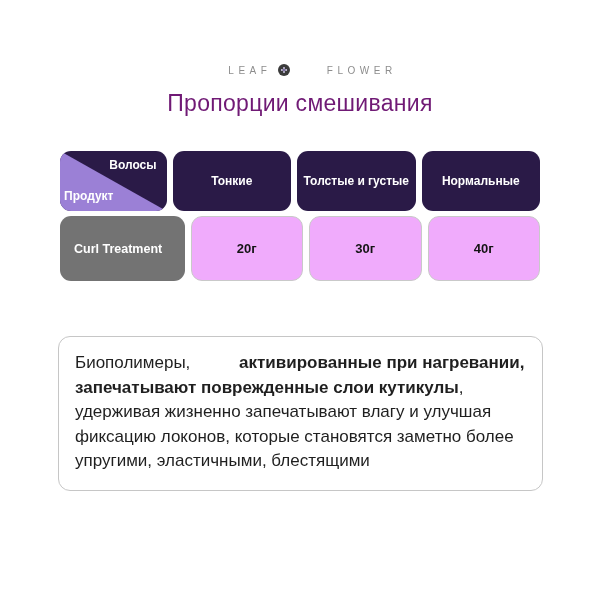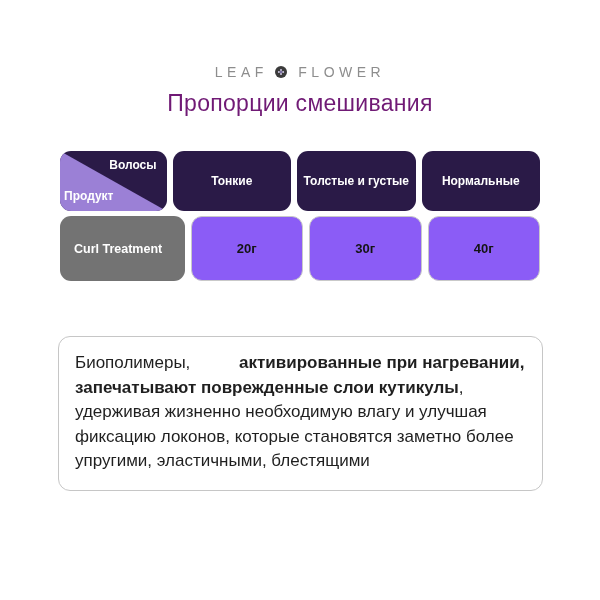--- a/index.html
+++ b/index.html
@@ -13,25 +13,26 @@
   .stage { position: absolute; inset: 0; width: 600px; height: 600px; }
 
   
   .logo {
     position: absolute;
     top: 64px; left: 0; width: 600px;
     display: flex; align-items: center; justify-content: center;
     gap: 7px;
   }
   .logo-word {
-    font-size: 14px;
+    font-size: 10px;
     letter-spacing: 4.5px;
     color: #8d8d8d;
     font-weight: 400;
     text-indent: 4.5px; 
+    margin-left: 25px;
   }
   .logo-word.left { text-indent: 0; }
   .logo-icon { width: 12px; height: 12px; display: block; }
 
   
   .title {
     position: absolute;
     top: 90px; left: 0; width: 600px;
     text-align: center;
     font-size: 23px;
@@ -82,21 +83,21 @@
     color: #ffffff; font-size: 12px; font-weight: 700;
   }
   .cell.product {
     background: #737373;
     color: #ffffff;
     font-size: 12.5px;
     justify-content: flex-start;
     padding-left: 14px;
   }
   .cell.value {
-    background: #8b5cf6;
+    background: #f0abfc;
     border: 1px solid #c9c9c9;
     color: #141414;
     font-size: 13px;
   }
 
   
   .desc-box {
     position: absolute;
     left: 58px; top: 336px; width: 485px; min-height: 122px;
     border: 1px solid #c6c6c6;
@@ -142,16 +143,16 @@
     </div>
     <div class="t-row data">
       <div class="cell product">Curl Treatment</div>
       <div class="cell value">20г</div>
       <div class="cell value">30г</div>
       <div class="cell value">40г</div>
     </div>
   </div>
 
   <div class="desc-box">
-    <span>Биополимеры, </span><b>активированные при нагревании, запечатывают поврежденные слои кутикулы</b><span>, удерживая жизненно необходимую влагу и улучшая фиксацию локонов, которые становятся заметно более упругими, эластичными, блестящими</span>
+    <span>Биополимеры, </span><b>активированные при нагревании, запечатывают поврежденные слои кутикулы</b><span>, удерживая жизненно запечатывают влагу и улучшая фиксацию локонов, которые становятся заметно более упругими, эластичными, блестящими</span>
   </div>
 
 </div>
 
 </body></html>

